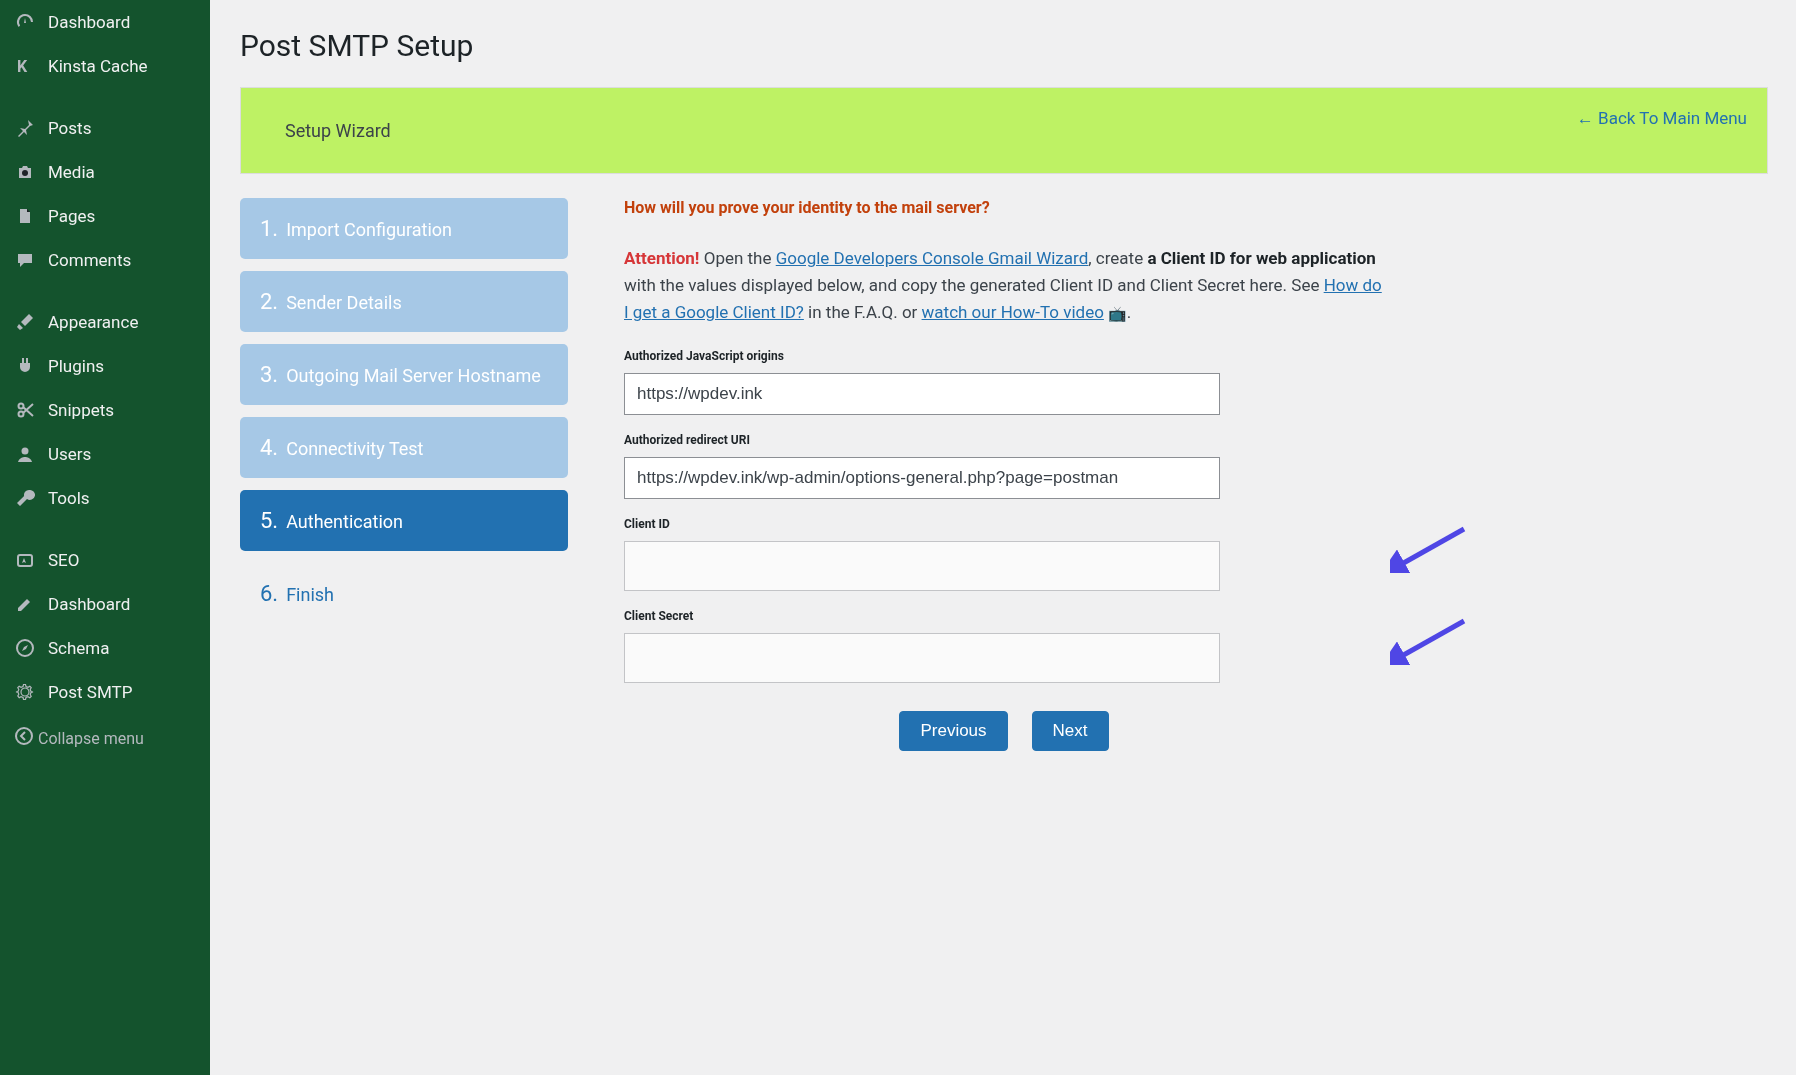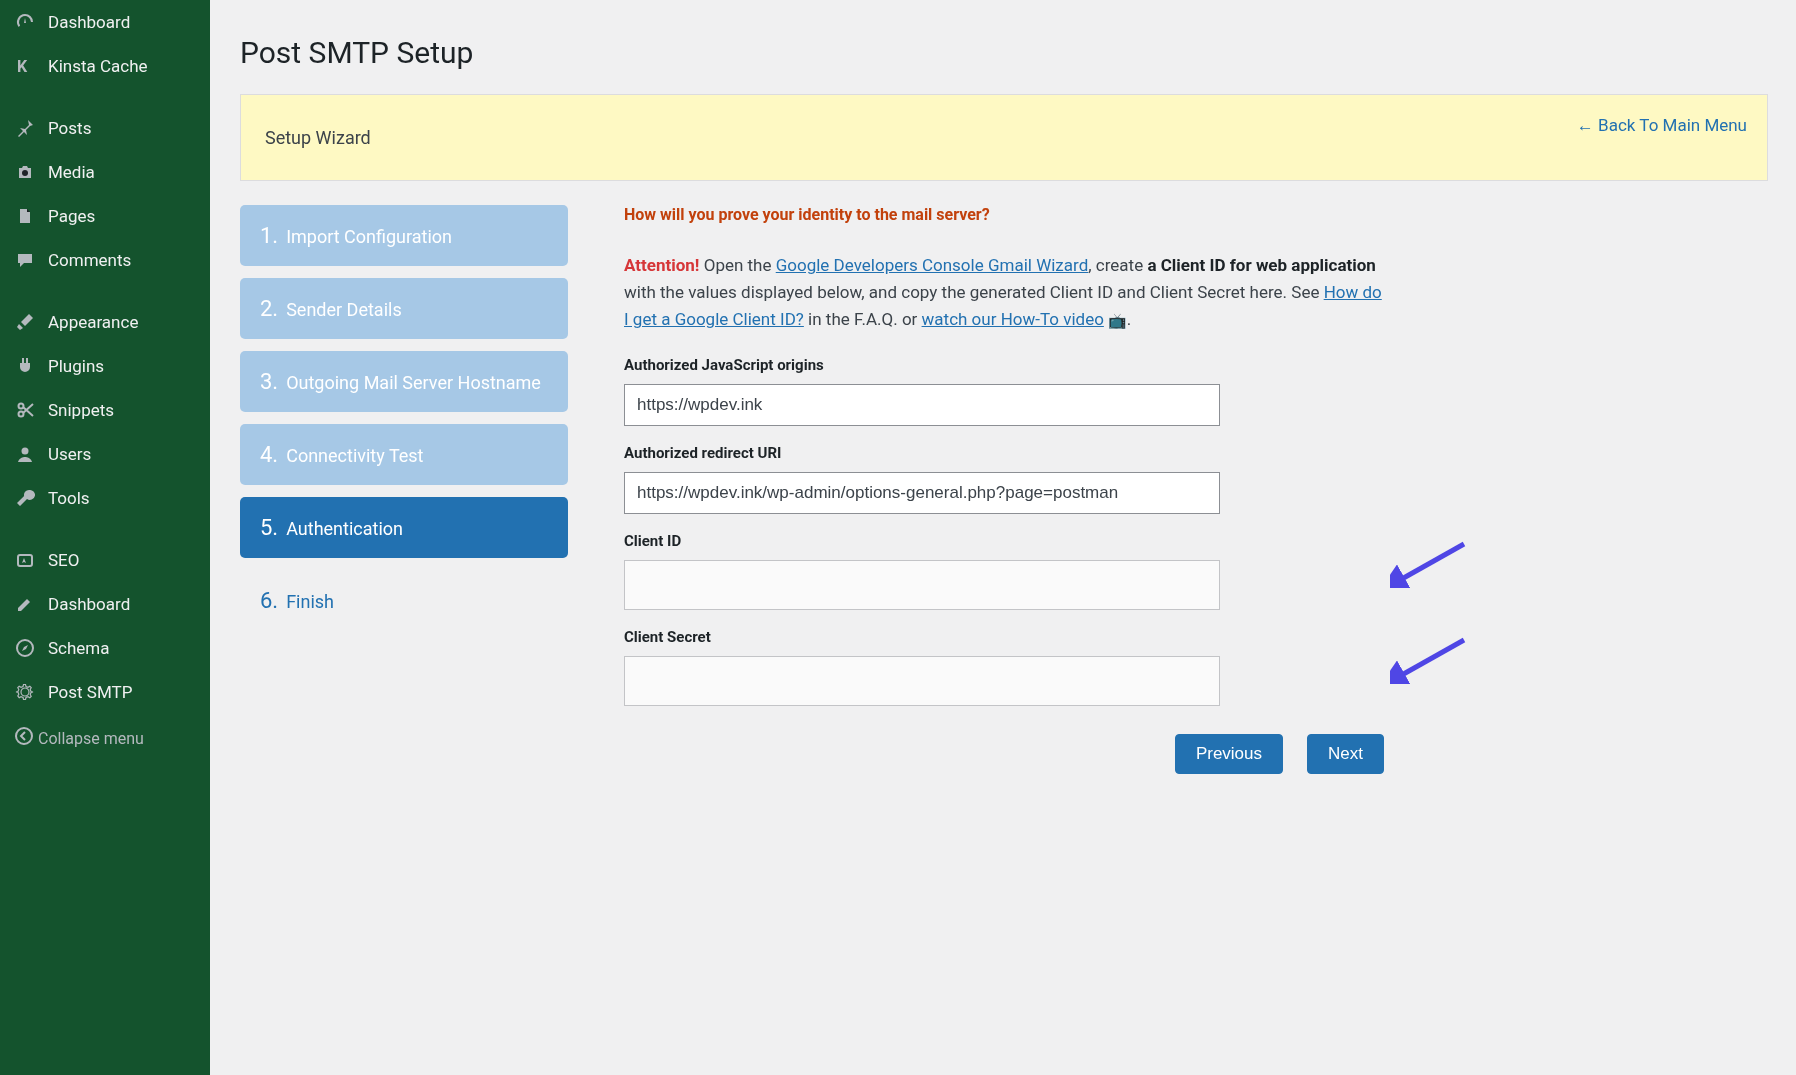--- a/index.html
+++ b/index.html
@@ -5,45 +5,45 @@
   html,body{margin:0;padding:0;font-family:-apple-system,BlinkMacSystemFont,"Segoe UI",Roboto,Helvetica,Arial,sans-serif;background:#f0f0f1;color:#1d2327;}
   .wrap{display:flex;min-height:100vh;}
   
   .sidebar{width:210px;background:#14532d;color:#f0f0f1;padding-top:0;}
   .sidebar .item{display:flex;align-items:center;gap:12px;padding:12px 14px;color:#f0f0f1;cursor:pointer;font-size:17px;}
   .sidebar .item .icon{width:22px;display:flex;justify-content:center;color:#b4b9be;}
   .sidebar .sep{height:18px;}
   .sidebar .collapse{display:flex;align-items:center;gap:4px;padding:12px 14px;color:#b4b9be;cursor:pointer;font-size:16px;}
   
   .main{flex:1;padding:28px 28px 40px 30px;max-width:1560px;}
-  h1.page-title{font-size:30px;font-weight:400;color:#1d2327;margin:7px 0 24px 0;}
-  .panel{background:#fef9c3;border:1px solid #dcdcde;padding:32px 24px;position:relative;margin-bottom:24px;}
+  h1.page-title{font-size:30px;font-weight:400;color:#1d2327;margin:0 0 24px 0;}
+  .panel{background:#bef264;border:1px solid #dcdcde;padding:32px 44px;position:relative;margin-bottom:24px;}
   .panel .back{position:absolute;right:20px;top:20px;color:#2271b1;font-size:17px;cursor:pointer;}
   .panel .back .arrow{font-weight:bold;}
   .panel .wizard-title{font-size:18px;color:#3c434a;}
   .cols{display:flex;gap:56px;align-items:flex-start;}
   .steps{width:328px;display:flex;flex-direction:column;gap:12px;}
   .step{border-radius:5px;padding:18px 20px;font-size:18px;color:#fff;cursor:pointer;display:flex;align-items:baseline;gap:8px;}
   .step .num{font-size:22px;}
   .step.done{background:#a6c8e6;}
   .step.active{background:#2271b1;}
   .step.future{background:transparent;color:#2271b1;}
   .form{flex:1;max-width:760px;}
   .form h3{font-size:16px;font-weight:700;margin:0 0 28px 0;color:#c2410c;}
   .para{font-size:17px;line-height:1.6;color:#3c434a;margin-bottom:22px;}
   .para .attn{color:#d63638;font-weight:700;}
   .para a{color:#2271b1;text-decoration:underline;}
   .para b{font-weight:700;color:#1d2327}
   .tv{font-size:15px;vertical-align:-1px;}
-  .field-label{font-size:15px;font-weight:700;color:#1d2327;margin:18px 0 10px;}
+  .field-label{font-size:12px;font-weight:700;color:#1d2327;margin:18px 0 10px;}
   input.ro{width:570px;max-width:100%;padding:10px 12px;font-size:17px;border:1px solid #8c8f94;background:#fff;color:#3c434a;}
   input.blur{width:570px;max-width:100%;padding:14px 12px;font-size:17px;border:1px solid #c3c4c7;background:#fafafa;color:transparent;}
   .row{position:relative;}
   .arrow-annot{position:absolute;right:-86px;top:6px;}
-  .nav-btns{display:flex;gap:24px;justify-content:flex-end;margin-top:28px;}
+  .nav-btns{display:flex;gap:24px;justify-content:center;margin-top:28px;}
   button.nav{background:#2271b1;color:#fff;border:1px solid #2271b1;border-radius:4px;padding:9px 20px;font-size:17px;cursor:pointer;}
   svg.wp-icon{width:20px;height:20px;fill:currentColor;}
 </style>
 </head>
 <body>
 
 <div class="wrap">
   <nav class="sidebar">
     <div id="sidebar-items">
         <div class="item">

